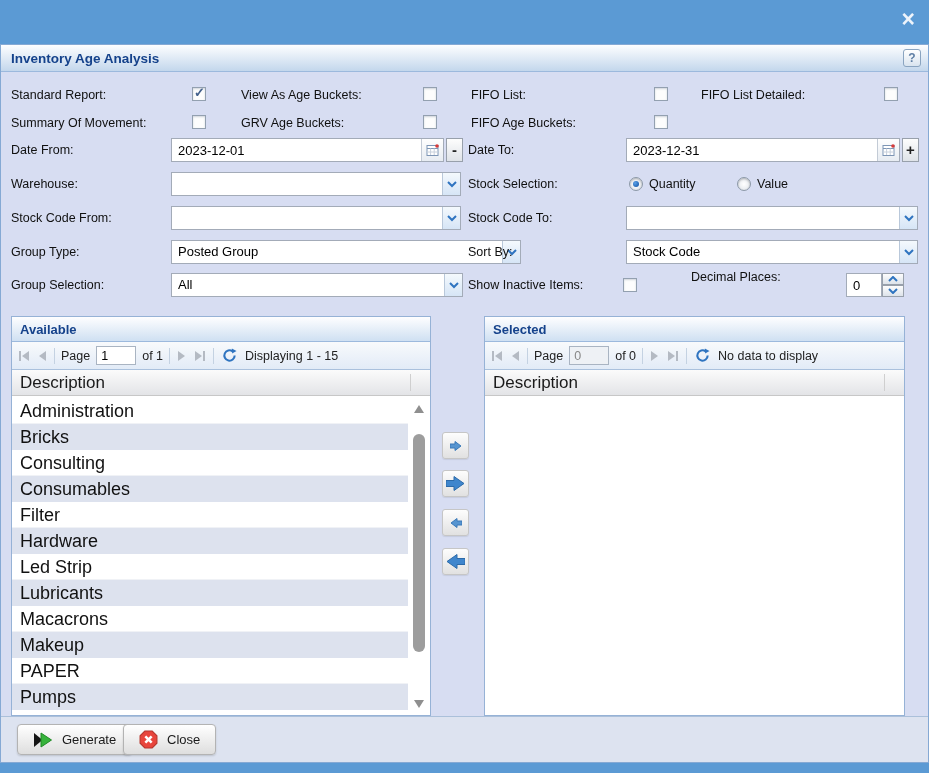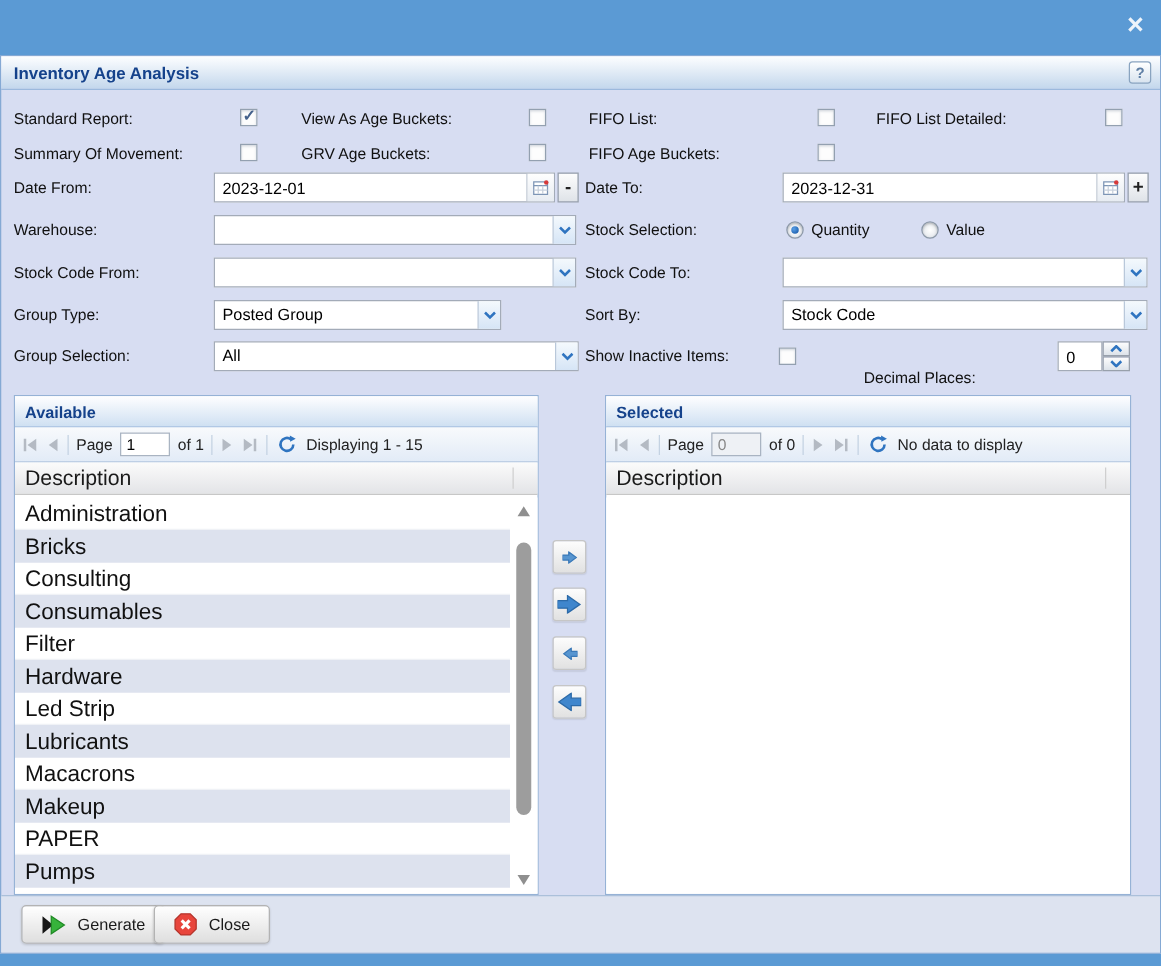--- a/index.html
+++ b/index.html
@@ -168,21 +168,21 @@
     <div class="dd" style="left:625px;top:161px;width:292px;">
       <span class="dd-text"></span>
       <span class="dd-btn">
           <svg width="10" height="7" viewBox="0 0 10 7">
             <polyline points="1,1 5,5 9,1" fill="none" stroke="#2f74c0" stroke-width="2"></polyline>
           </svg>
         </span>
     </div>
 
     <span class="lbl24" style="left:10px;top:195px;">Group Type:</span>
-    <div class="dd" style="left:170px;top:195px;width:230px;">
+    <div class="dd" style="left:170px;top:195px;width:350px;">
       <span class="dd-text">Posted Group</span>
       <span class="dd-btn">
           <svg width="10" height="7" viewBox="0 0 10 7">
             <polyline points="1,1 5,5 9,1" fill="none" stroke="#2f74c0" stroke-width="2"></polyline>
           </svg>
         </span>
     </div>
     <span class="lbl24" style="left:467px;top:195px;">Sort By:</span>
     <div class="dd" style="left:625px;top:195px;width:292px;">
       <span class="dd-text">Stock Code</span>
@@ -197,21 +197,21 @@
     <div class="dd" style="left:170px;top:228px;width:292px;">
       <span class="dd-text">All</span>
       <span class="dd-btn">
           <svg width="10" height="7" viewBox="0 0 10 7">
             <polyline points="1,1 5,5 9,1" fill="none" stroke="#2f74c0" stroke-width="2"></polyline>
           </svg>
         </span>
     </div>
     <span class="lbl24" style="left:467px;top:228px;">Show Inactive Items:</span>
     <span class="cb" style="left:622px;top:233px;"></span>
-    <span class="lbl24" style="left:690px;top:245px;">Decimal Places:</span>
+    <span class="lbl24" style="left:690px;top:220px;">Decimal Places:</span>
     <input class="spin-input" style="left: 845px; top: 228px;" value="0">
     <span class="spin-col" style="left:881px;top:228px;">
       <span class="spin-btn" style="top:0;">
           <svg width="10" height="6" viewBox="0 0 10 6">
             <polyline points="1,5 5,1 9,5" fill="none" stroke="#2f74c0" stroke-width="2"></polyline>
           </svg>
         </span>
       <span class="spin-btn" style="top:12px;">
           <svg width="10" height="6" viewBox="0 0 10 6">
             <polyline points="1,1 5,5 9,1" fill="none" stroke="#2f74c0" stroke-width="2"></polyline>

